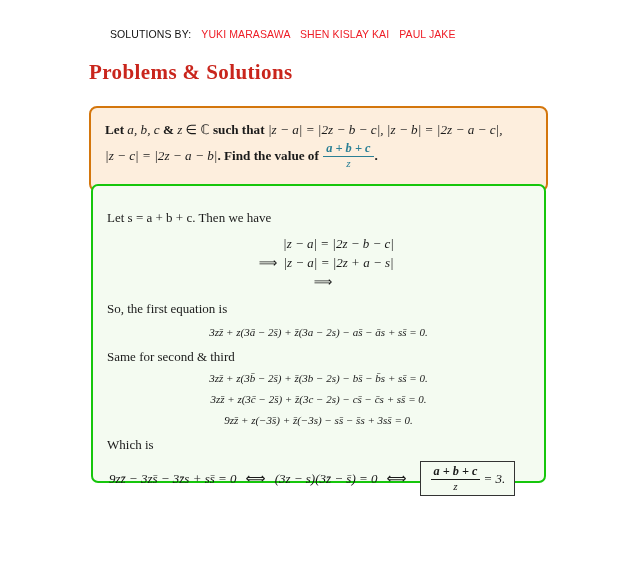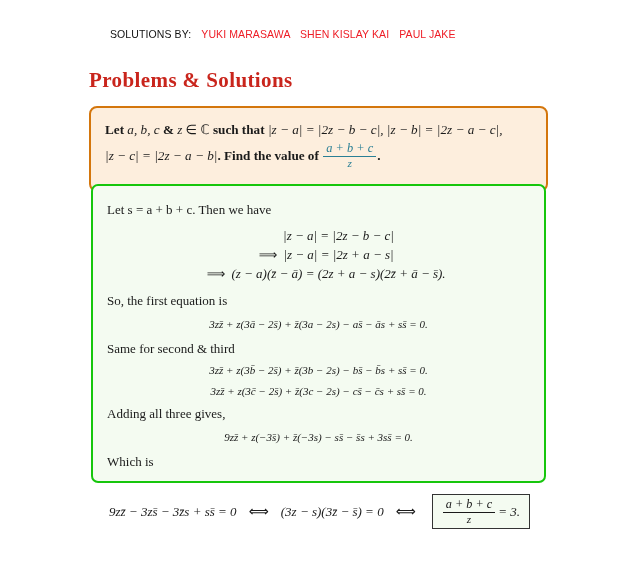--- a/index.html
+++ b/index.html
@@ -31,21 +31,21 @@
   }
   .byline-names {
     color: #ee1c25;
   }
   .byline-names .nm { margin-left: 7px; }
 
   
   .page-title {
     position: absolute;
     left: 89px;
-    top: 68px;
+    top: 60px;
     font-family: "Liberation Serif", serif;
     font-weight: bold;
     font-size: 21px;
     color: #c9251c;
     letter-spacing: 0.4px;
   }
 
   
   .problem-box {
     position: absolute;
@@ -69,35 +69,35 @@
 
   
   .frac {
     display: inline-block;
     vertical-align: -0.52em;
     text-align: center;
     font-style: italic;
     line-height: 1.12;
     margin: 0 1px;
   }
-  .frac .num { display: block; font-size: 0.94em; padding: 0 3px; }
+  .frac .num { display: block; font-size: 0.94em; padding: 0 3px; font-weight: bold; }
   .frac .den { display: block; font-size: 0.86em; border-top: 1px solid currentColor; padding: 0 3px; }
 
   
   .solution-box {
     position: absolute;
     left: 91px;
     top: 184px;
     width: 455px;
     height: 299px;
     box-sizing: border-box;
     background: #f4fbf1;
     border: 2px solid #16c60c;
     border-radius: 7px;
-    padding: 16px 14px 0 14px;
+    padding: 24px 14px 0 14px;
   }
   .prose {
     font-size: 13px;
     line-height: 16px;
     margin: 0 0 2px 0;
   }
   .eq-block {
     text-align: center;
     font-size: 11px;
     margin: 9px 0 11px 0;
@@ -123,24 +123,24 @@
     text-align: right;
     padding-right: 6px;
     font-size: 13px;
   }
   .eq-body { text-align: left; }
 
   
   .final-line {
     display: flex;
     align-items: center;
-    justify-content: space-between;
-    font-size: 13px;
-    white-space: nowrap;
-    margin-top: 24px;
+    justify-content: flex-start;
+    font-size: 13px;
+    white-space: nowrap;
+    margin-top: 8px;
     padding-left: 2px;
   }
   .iff { margin: 0 9px; font-size: 14px; }
   .answer-box {
     border: 1px solid #333333;
     padding: 3px 9px 3px 9px;
     display: inline-flex;
     align-items: center;
     margin-left: 4px;
     background: #f4fbf1;
@@ -178,32 +178,30 @@
     <div class="eq-row">
       <span class="eq-arrow"></span>
       <span class="eq-body mathit">|z − a| = |2z − b − c|</span>
     </div>
     <div class="eq-row">
       <span class="eq-arrow">⟹</span>
       <span class="eq-body mathit">|z − a| = |2z + a − s|</span>
     </div>
     <div class="eq-row">
       <span class="eq-arrow">⟹</span>
-      <span class="eq-body mathit">(z − a)(z̄ − ā) = (2z + a − s)(2z̄ + ā − s̄).</span>
     </div>
   </div>
 
   <p class="prose">So, the first equation is</p>
   <div class="eq-block mathit">3zz̄ + z(3ā − 2s̄) + z̄(3a − 2s) − as̄ − ās + ss̄ = 0.</div>
 
   <p class="prose">Same for second &amp; third</p>
   <div class="eq-block tight mathit">3zz̄ + z(3b̄ − 2s̄) + z̄(3b − 2s) − bs̄ − b̄s + ss̄ = 0.</div>
   <div class="eq-block tight mathit">3zz̄ + z(3c̄ − 2s̄) + z̄(3c − 2s) − cs̄ − c̄s + ss̄ = 0.</div>
 
-  <p class="prose">Adding all three gives,</p>
   <div class="eq-block mathit">9zz̄ + z(−3s̄) + z̄(−3s) − ss̄ − s̄s + 3ss̄ = 0.</div>
 
   <p class="prose">Which is</p>
 
   <div class="final-line">
     <span class="mathit">9zz̄ − 3zs̄ − 3z̄s + ss̄ = 0</span>
     <span class="iff">⟺</span>
     <span class="mathit">(3z − s)(3z̄ − s̄) = 0</span>
     <span class="iff">⟺</span>
     <span class="answer-box">

